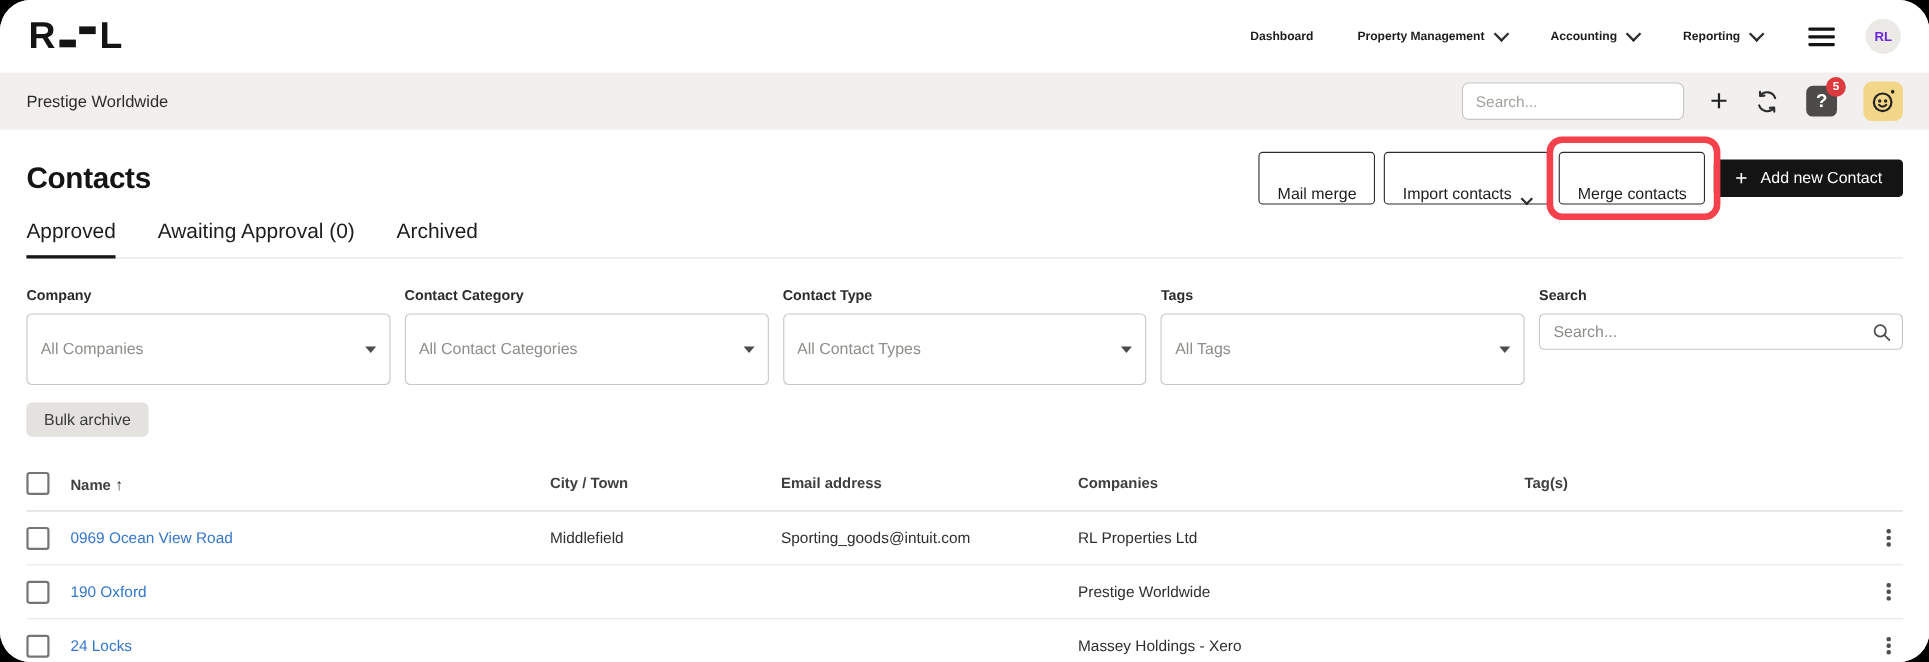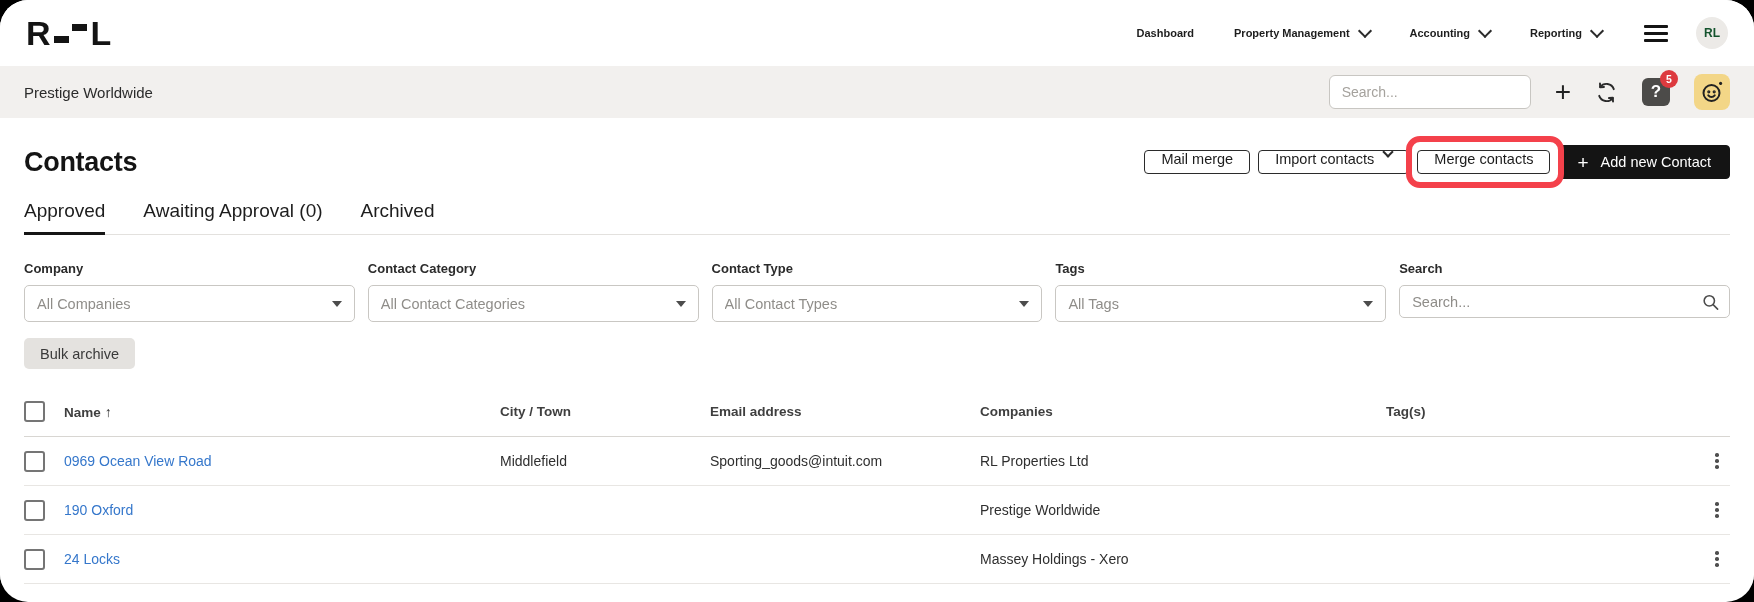--- a/index.html
+++ b/index.html
@@ -12,57 +12,57 @@
   .logo-letter{font-size:34px;font-weight:800;color:#141414;letter-spacing:-1px;line-height:1;}
   .logo-bars{display:flex;align-items:center;gap:3px;margin:0 4px;}
   .logo-bars .bar{width:15px;height:7px;background:#141414;display:block;}
   .bar-low{margin-top:12px;}
   .bar-high{margin-bottom:12px;}
   .nav{margin-left:auto;display:flex;align-items:center;gap:40px;}
   .nav-item{display:flex;align-items:center;font-size:11px;font-weight:600;color:#1d1d1d;cursor:pointer;white-space:nowrap;}
   .chev{display:inline-block;width:8px;height:8px;border-right:2px solid #2b2b2b;border-bottom:2px solid #2b2b2b;transform:rotate(45deg);margin-left:10px;margin-top:-5px;}
   .menu-btn{margin-left:40px;display:flex;flex-direction:column;gap:4px;cursor:pointer;padding:4px 2px;}
   .menu-btn i{display:block;width:24px;height:3px;background:#141414;border-radius:1px;}
-  .avatar{margin-left:26px;width:32px;height:32px;border-radius:50%;background:#eceae7;color:#14532d;font-size:12px;font-weight:700;display:flex;align-items:center;justify-content:center;cursor:pointer;}
+  .avatar{margin-left:26px;width:32px;height:32px;border-radius:50%;background:#eceae7;color:#6d28d9;font-size:12px;font-weight:700;display:flex;align-items:center;justify-content:center;cursor:pointer;}
 
   
   .subbar{height:52px;background:#f2f0ee;display:flex;align-items:center;padding:0 24px;}
   .context-name{font-size:15px;color:#2b2b2b;}
   .subbar-right{margin-left:auto;display:flex;align-items:center;gap:24px;}
   .global-search{width:176px;height:32px;border:1px solid #c8c6c2;border-radius:6px;background:#fff;padding:0 12px;font-size:14px;color:#333;font-family:"Liberation Sans",sans-serif;outline:none;}
   .global-search::placeholder{color:#a5a29d;}
   .icon-btn{background:none;border:none;padding:0;cursor:pointer;display:flex;align-items:center;justify-content:center;}
   .plus-glyph{font-size:28px;font-weight:300;color:#222;line-height:1;font-family:"Liberation Sans",sans-serif;}
   .help-wrap{position:relative;width:28px;height:28px;background:#4c4b49;border-radius:6px;display:flex;align-items:center;justify-content:center;cursor:pointer;}
   .help-q{color:#fff;font-size:17px;font-weight:700;}
   .help-badge{position:absolute;top:-8px;right:-8px;width:18px;height:18px;border-radius:50%;background:#dd3a3f;color:#fff;font-size:10.5px;font-weight:700;display:flex;align-items:center;justify-content:center;}
   .support-btn{width:36px;height:36px;background:#f3d687;border-radius:8px;display:flex;align-items:center;justify-content:center;cursor:pointer;}
 
   
   .content{padding:0 24px;background:#fff;}
   .page-head{display:flex;align-items:center;margin-top:26px;height:36px;gap:12px;}
   .page-title{font-size:27px;font-weight:800;color:#141414;letter-spacing:-0.3px;}
   .toolbar{margin-left:auto;display:flex;align-items:center;gap:8px;}
-  .btn{height:24px;padding:0 16px;background:#fff;border:1px solid #2b2b2b;border-radius:4px;font-size:14.5px;color:#1c1c1c;display:inline-flex;align-items:flex-start;gap:10px;cursor:pointer;font-family:"Liberation Sans",sans-serif;white-space:nowrap;}
+  .btn{height:48px;padding:0 16px;background:#fff;border:1px solid #2b2b2b;border-radius:4px;font-size:14.5px;color:#1c1c1c;display:inline-flex;align-items:flex-end;gap:10px;cursor:pointer;font-family:"Liberation Sans",sans-serif;white-space:nowrap;}
   .btn .chev-sm{display:inline-block;width:6px;height:6px;border-right:2px solid #2b2b2b;border-bottom:2px solid #2b2b2b;transform:rotate(45deg);margin-top:-3px;}
   .merge-anno{position:relative;display:inline-flex;z-index:3;}
   .merge-anno::before{content:"";position:absolute;top:-14px;bottom:-14px;left:-11px;right:-14px;border:6px solid #f4414b;border-radius:14px;pointer-events:none;}
   .btn-primary{height:34px;padding:0 18px;background:#141414;border:1px solid #141414;border-radius:4px;color:#fff;font-size:14.5px;display:inline-flex;align-items:center;gap:12px;cursor:pointer;font-family:"Liberation Sans",sans-serif;white-space:nowrap;}
   .btn-primary .plus{font-size:19px;font-weight:400;line-height:1;}
 
   
   .tabs{display:flex;gap:38px;margin-top:20px;border-bottom:1px solid #e3e1de;}
   .tab{padding-bottom:12px;font-size:19px;color:#1d1d1d;cursor:pointer;position:relative;white-space:nowrap;}
   .tab.active::after{content:"";position:absolute;left:0;right:0;bottom:-1px;height:3px;background:#161616;}
 
   
   .filters{display:flex;gap:13px;margin-top:26px;}
   .filter{flex:1;min-width:0;}
   .filter-label{display:block;font-size:13px;font-weight:700;color:#2b2b2b;margin-bottom:9px;}
-  .select{height:31px;border:1px solid #c9c7c3;border-radius:5px;background:#fff;display:flex;align-items:center;justify-content:space-between;padding:2px 12px;cursor:pointer;}
+  .select{height:31px;border:1px solid #c9c7c3;border-radius:5px;background:#fff;display:flex;align-items:center;justify-content:space-between;padding:16px 12px;cursor:pointer;}
   .select-value{font-size:14.5px;color:#8f8d89;overflow:hidden;text-overflow:ellipsis;white-space:nowrap;}
   .tri{width:0;height:0;border-left:5px solid transparent;border-right:5px solid transparent;border-top:6px solid #4c4c4c;flex:none;margin-left:8px;}
   .search-wrap{position:relative;}
   .filter-search{width:100%;box-sizing:border-box;height:33px;border:1px solid #c9c7c3;border-radius:5px;padding:0 38px 0 12px;font-size:14.5px;color:#333;font-family:"Liberation Sans",sans-serif;outline:none;}
   .filter-search::placeholder{color:#8f8d89;}
   .mag{position:absolute;right:10px;top:50%;transform:translateY(-50%);}
 
   
   .bulk-btn{margin-top:16px;height:31px;padding:0 16px;background:#e4e2df;border:none;border-radius:5px;font-size:14.5px;color:#3a3a3a;display:inline-flex;align-items:center;cursor:pointer;font-family:"Liberation Sans",sans-serif;}
 

